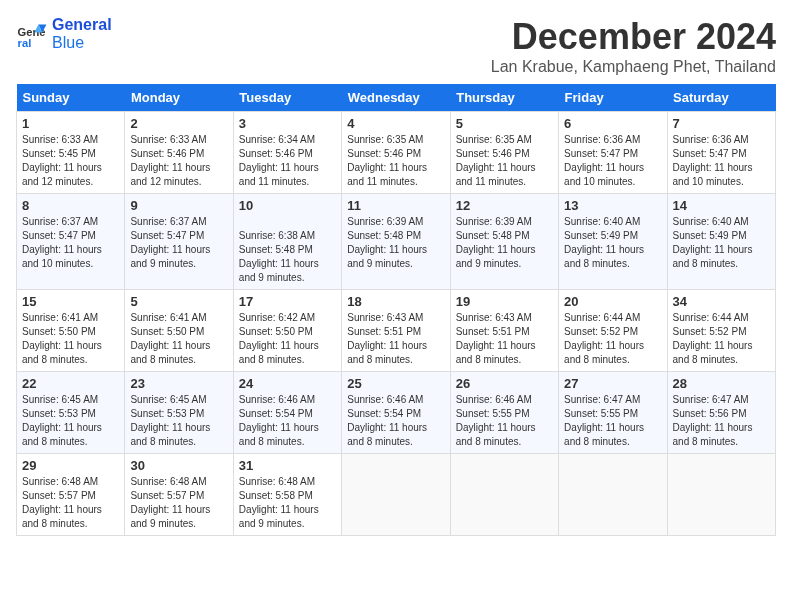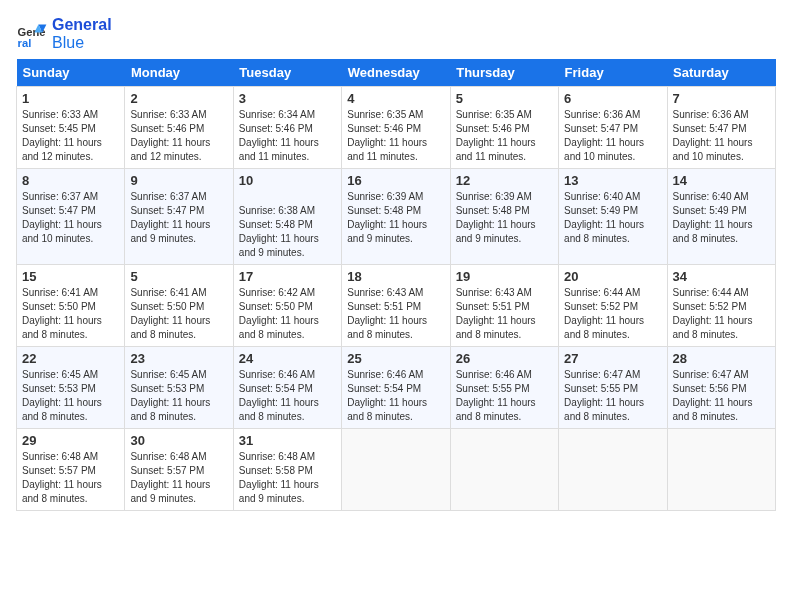--- a/index.html
+++ b/index.html
@@ -94,20 +94,24 @@
       <text x="2" y="22" font-size="14" font-weight="bold" fill="#333">Gene</text>
       <text x="2" y="36" font-size="14" font-weight="bold" fill="#1a73e8">ral</text>
       <polygon points="28,8 38,8 33,18" fill="#1a73e8"></polygon>
       <polygon points="28,8 33,18 23,18" fill="#4dabf7"></polygon>
     </svg>
     <div class="logo-text">
       <span style="font-size:16px;font-weight:bold;color:#1d4ed8;">General</span>
       <span style="font-size:16px;font-weight:normal;color:#1a73e8;">Blue</span>
     </div>
   </div>
+  <div class="title-block">
+    <div class="month-title">December 2024</div>
+    <div class="location-title">Lan Krabue, Kamphaeng Phet, Thailand</div>
+  </div>
 </div>
 
 <table>
   <thead>
     <tr>
       <th>Sunday</th>
       <th>Monday</th>
       <th>Tuesday</th>
       <th>Wednesday</th>
       <th>Thursday</th>
@@ -183,21 +187,21 @@
 and 9 minutes.</div>
         </td>
         <td>
           <span class="day-num">10</span>
           <div class="day-info" style="white-space: pre-line; margin-top: 16px;">Sunrise: 6:38 AM
 Sunset: 5:48 PM
 Daylight: 11 hours
 and 9 minutes.</div>
         </td>
         <td>
-          <span class="day-num">16</span>
+          <span class="day-num">11</span>
           <div class="day-info" style="white-space: pre-line;">Sunrise: 6:39 AM
 Sunset: 5:48 PM
 Daylight: 11 hours
 and 9 minutes.</div>
         </td>
         <td>
           <span class="day-num">12</span>
           <div class="day-info" style="white-space: pre-line;">Sunrise: 6:39 AM
 Sunset: 5:48 PM
 Daylight: 11 hours

